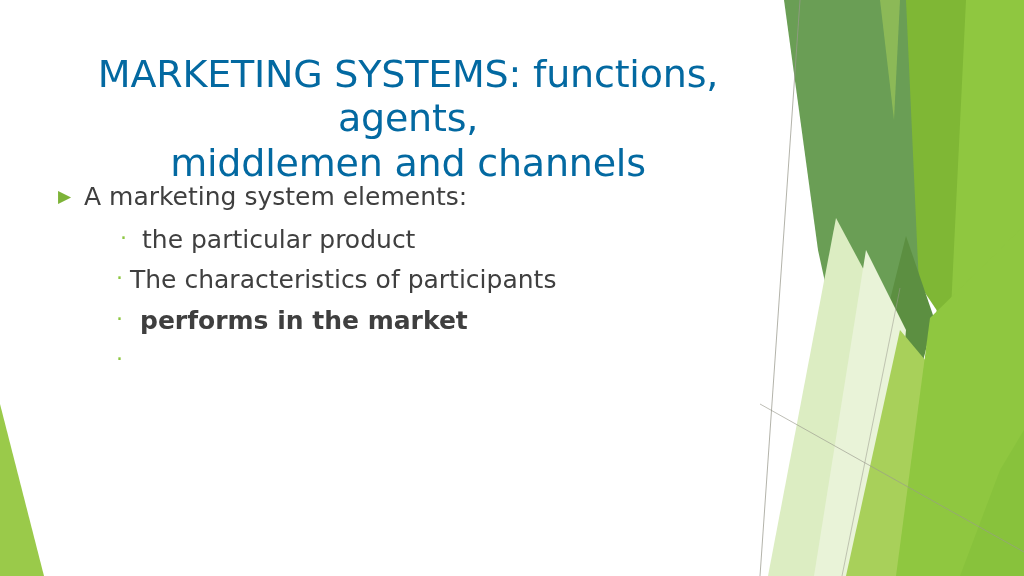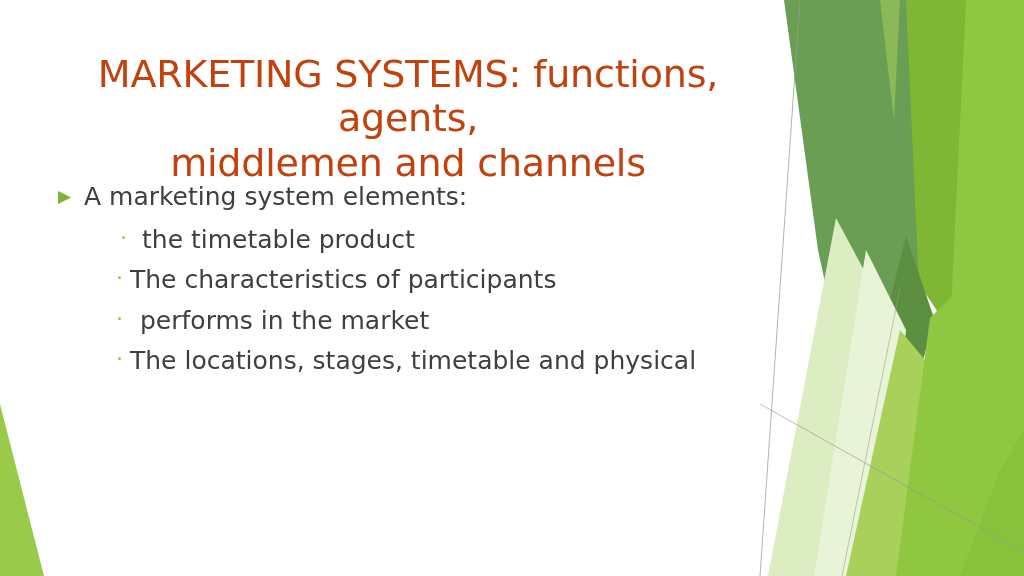--- a/index.html
+++ b/index.html
@@ -38,21 +38,21 @@
     text-align: center;
     z-index: 5;
   }
 
   #title-text {
     margin: 0;
     font-weight: 400;
     font-size: 38px;
     line-height: 1.17;
     letter-spacing: -0.2px;
-    color: #c2410c;
+    color: #0369a1;
     white-space: pre-line;
   }
 
   
   #body-block {
     position: absolute;
     left: 58px;
     top: 182px;
     width: 740px;
     z-index: 5;
@@ -97,20 +97,21 @@
   .lvl2.spaced .marker {
     width: 22px;
     padding-left: 4px;
   }
   .lvl2 .btext {
     flex: 1 1 auto;
   }
   .lvl2 .btext .cont {
     display: block;
     padding-left: 10px;
+    font-weight: bold;
   }
 </style>
 </head>
 <body>
 
 <div id="slide">
 
   <svg id="deco-right" viewBox="0 0 1024 576" preserveAspectRatio="none">
 
     <polygon points="960,0 1024,0 1024,576 902,576 938,300" fill="#8FC740"></polygon>
@@ -149,36 +150,35 @@
 
   <div id="body-block">
 
     <div class="bullet-row lvl1">
       <span class="marker">▶</span>
       <span class="btext">A marketing system elements:</span>
     </div>
 
     <div class="bullet-row lvl2 spaced">
       <span class="marker">·</span>
-      <span class="btext">the timetable product</span>
+      <span class="btext">the particular product</span>
     </div>
 
     <div class="bullet-row lvl2">
       <span class="marker">·</span>
       <span class="btext">The characteristics of participants</span>
     </div>
 
     <div class="bullet-row lvl2">
       <span class="marker">·</span>
       <span class="btext">
         <span class="cont">performs in the market</span>
       </span>
     </div>
 
     <div class="bullet-row lvl2">
       <span class="marker">·</span>
       <span class="btext">
-        <span>The locations, stages, timetable and physical</span>
       </span>
     </div>
 
   </div>
 </div>
 
 </body></html>

